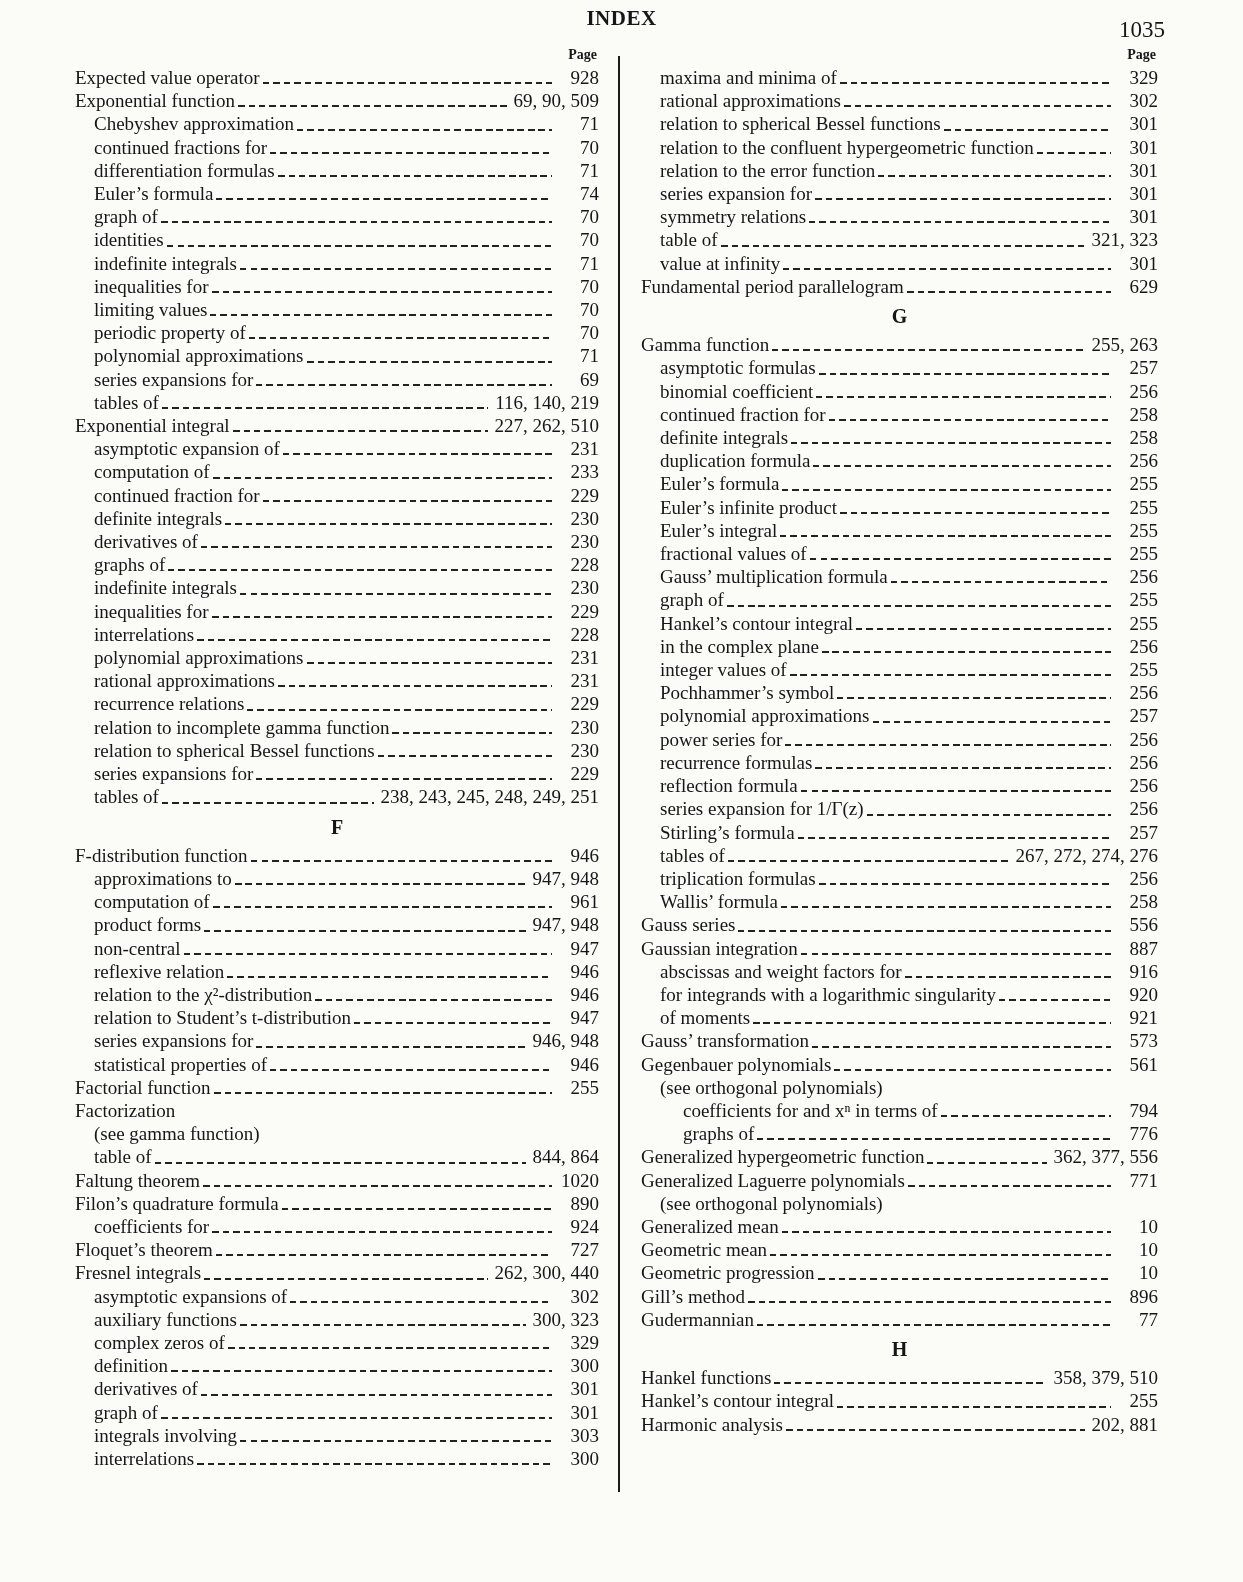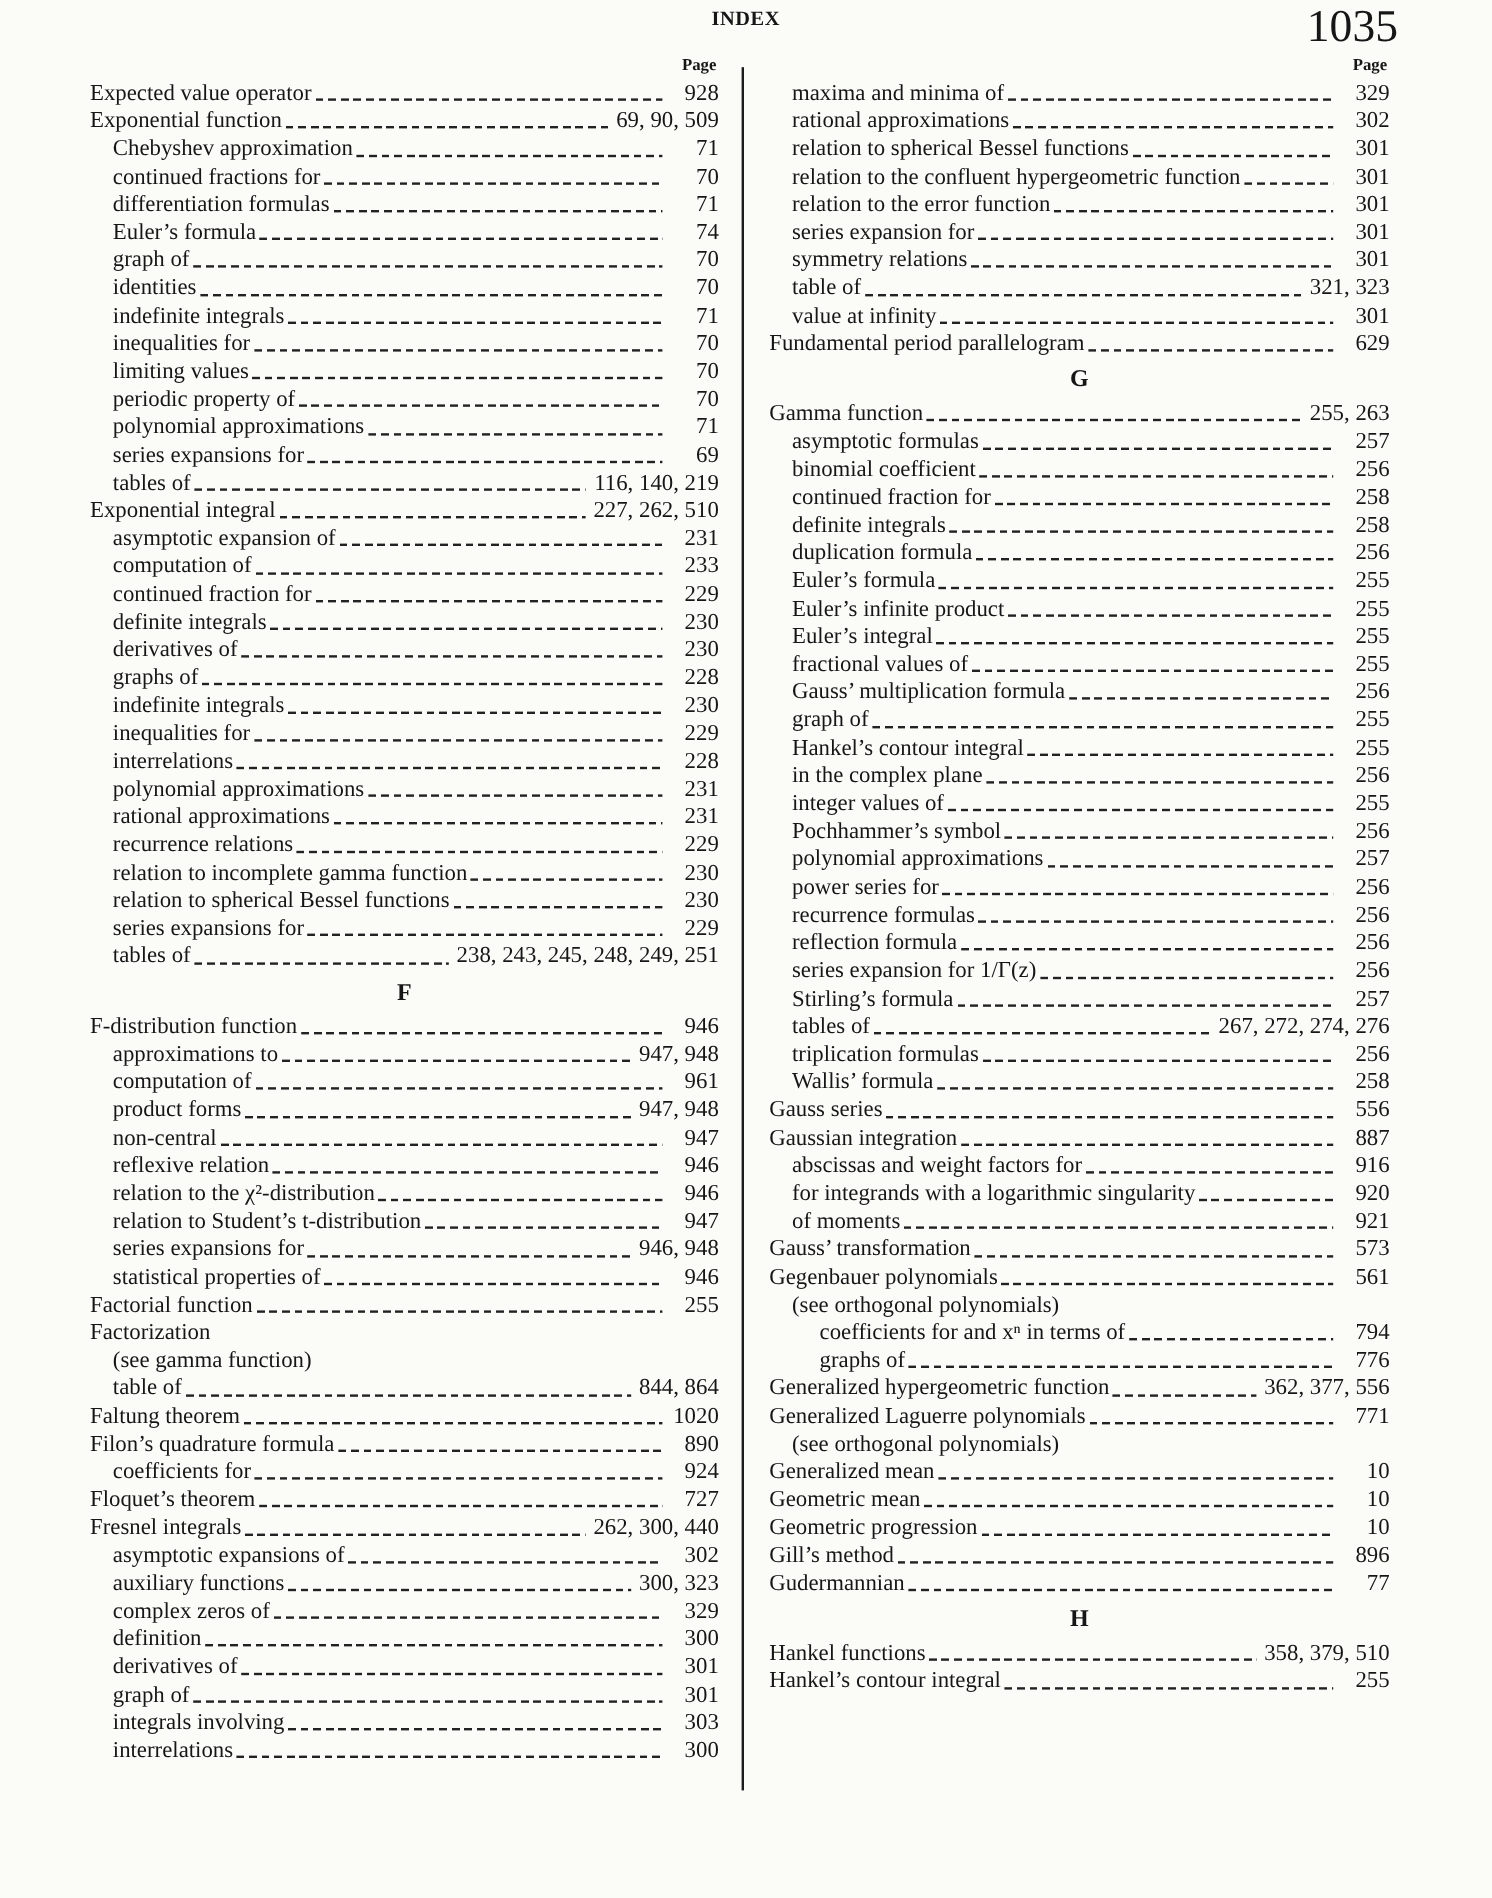--- a/index.html
+++ b/index.html
@@ -16,28 +16,28 @@
     font-family: "Liberation Serif", "DejaVu Serif", serif;
     color: #161616;
   }
   .masthead {
     position: absolute;
     top: 6px;
     left: 0;
     width: 100%;
     text-align: center;
     font-weight: 700;
-    font-size: 17px;
+    font-size: 21px;
     letter-spacing: 0.5px;
   }
   .folio {
     position: absolute;
-    top: 0px;
+    top: 17px;
     right: 78px;
-    font-size: 38px;
+    font-size: 23px;
     font-weight: 400;
   }
   .divider {
     position: absolute;
     left: 618px;
     top: 56px;
     width: 2px;
     height: 1436px;
     background: #1b1b1b;
   }
@@ -667,15 +667,20 @@
         <div class="row i0">
           <span class="label">Hankel functions</span>
           <span class="leader"></span>
           <span class="pages">358, 379, 510</span>
         </div>
         <div class="row i0">
           <span class="label">Hankel’s contour integral</span>
           <span class="leader"></span>
           <span class="pages">255</span>
         </div>
+        <div class="row i0">
+          <span class="label">Harmonic analysis</span>
+          <span class="leader"></span>
+          <span class="pages">202, 881</span>
+        </div>
       </div>
   </div>
 </div>
 
 </body></html>

